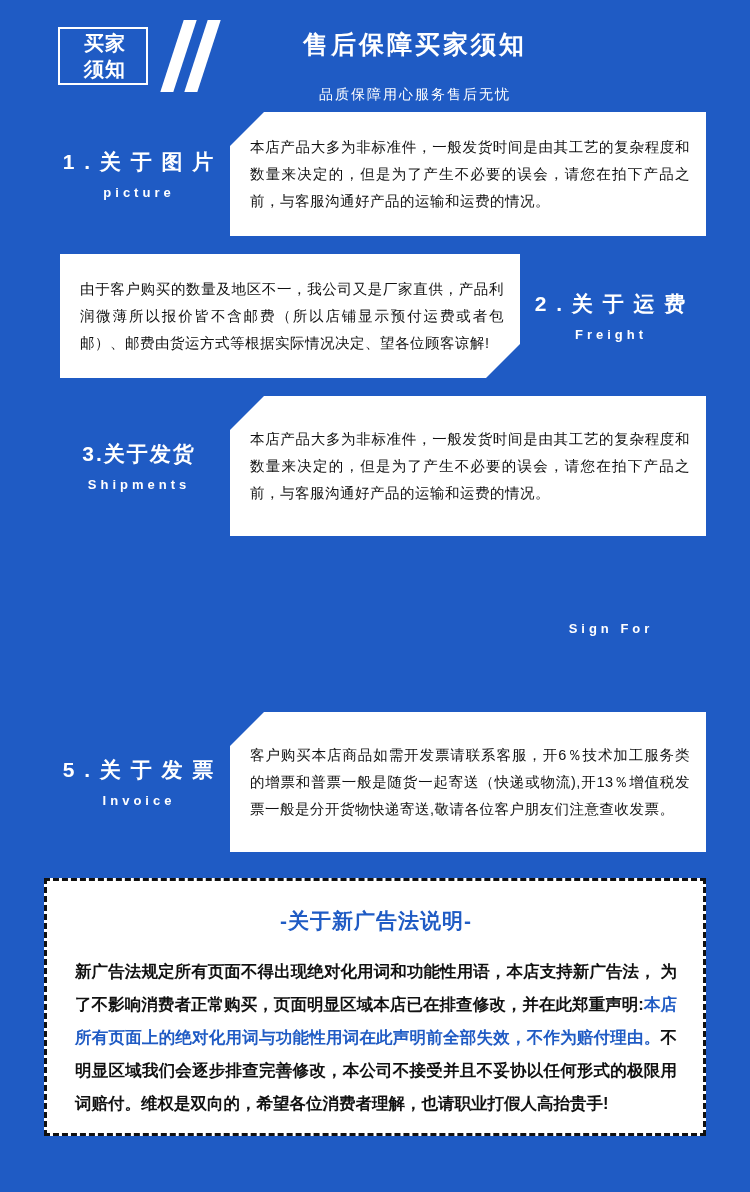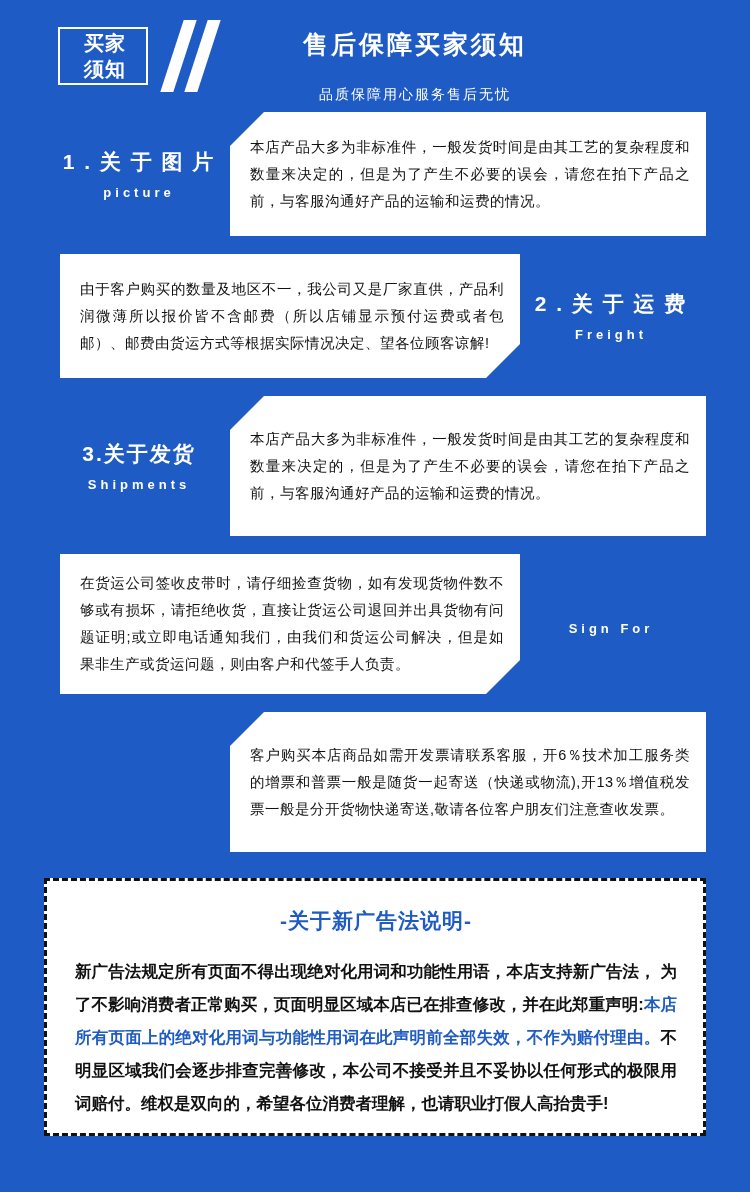--- a/index.html
+++ b/index.html
@@ -215,26 +215,27 @@
     </div>
     <div class="panel notch-left">
       <p>本店产品大多为非标准件，一般发货时间是由其工艺的复杂程度和数量来决定的，但是为了产生不必要的误会，请您在拍下产品之前，与客服沟通好产品的运输和运费的情况。</p>
     </div>
   </div>
 
   <div class="section tall">
     <div class="label right">
       <div class="en">Sign For</div>
     </div>
-    <div class="panel notch-right">
-      <p>在货运公司签收皮带时，请仔细捡查货物，如有发现货物件数不够或有损坏，请拒绝收货，直接让货运公司退回并出具货物有问题证明;或立即电话通知我们，由我们和货运公司解决，但是如果非生产或货运问题，则由客户和代签手人负责。</p>
-    </div>
   </div>
 
   <div class="section tall">
+    <div class="label left">
+      <div class="cn">5 . 关 于 发 票</div>
+      <div class="en">Invoice</div>
+    </div>
     <div class="panel notch-left">
       <p>客户购买本店商品如需开发票请联系客服，开6％技术加工服务类的增票和普票一般是随货一起寄送（快递或物流),开13％增值税发票一般是分开货物快递寄送,敬请各位客户朋友们注意查收发票。</p>
     </div>
   </div>
 
   <div class="notice">
     <div class="notice-title">-关于新广告法说明-</div>
     <div class="notice-body">
       <span>新广告法规定所有页面不得出现绝对化用词和功能性用语，本店支持新广告法， 为了不影响消费者正常购买，页面明显区域本店已在排查修改，并在此郑重声明:</span><span class="accent">本店所有页面上的绝对化用词与功能性用词在此声明前全部失效，不作为赔付理由。</span><span>不明显区域我们会逐步排查完善修改，本公司不接受并且不妥协以任何形式的极限用词赔付。维权是双向的，希望各位消费者理解，也请职业打假人高抬贵手!</span>
     </div>

